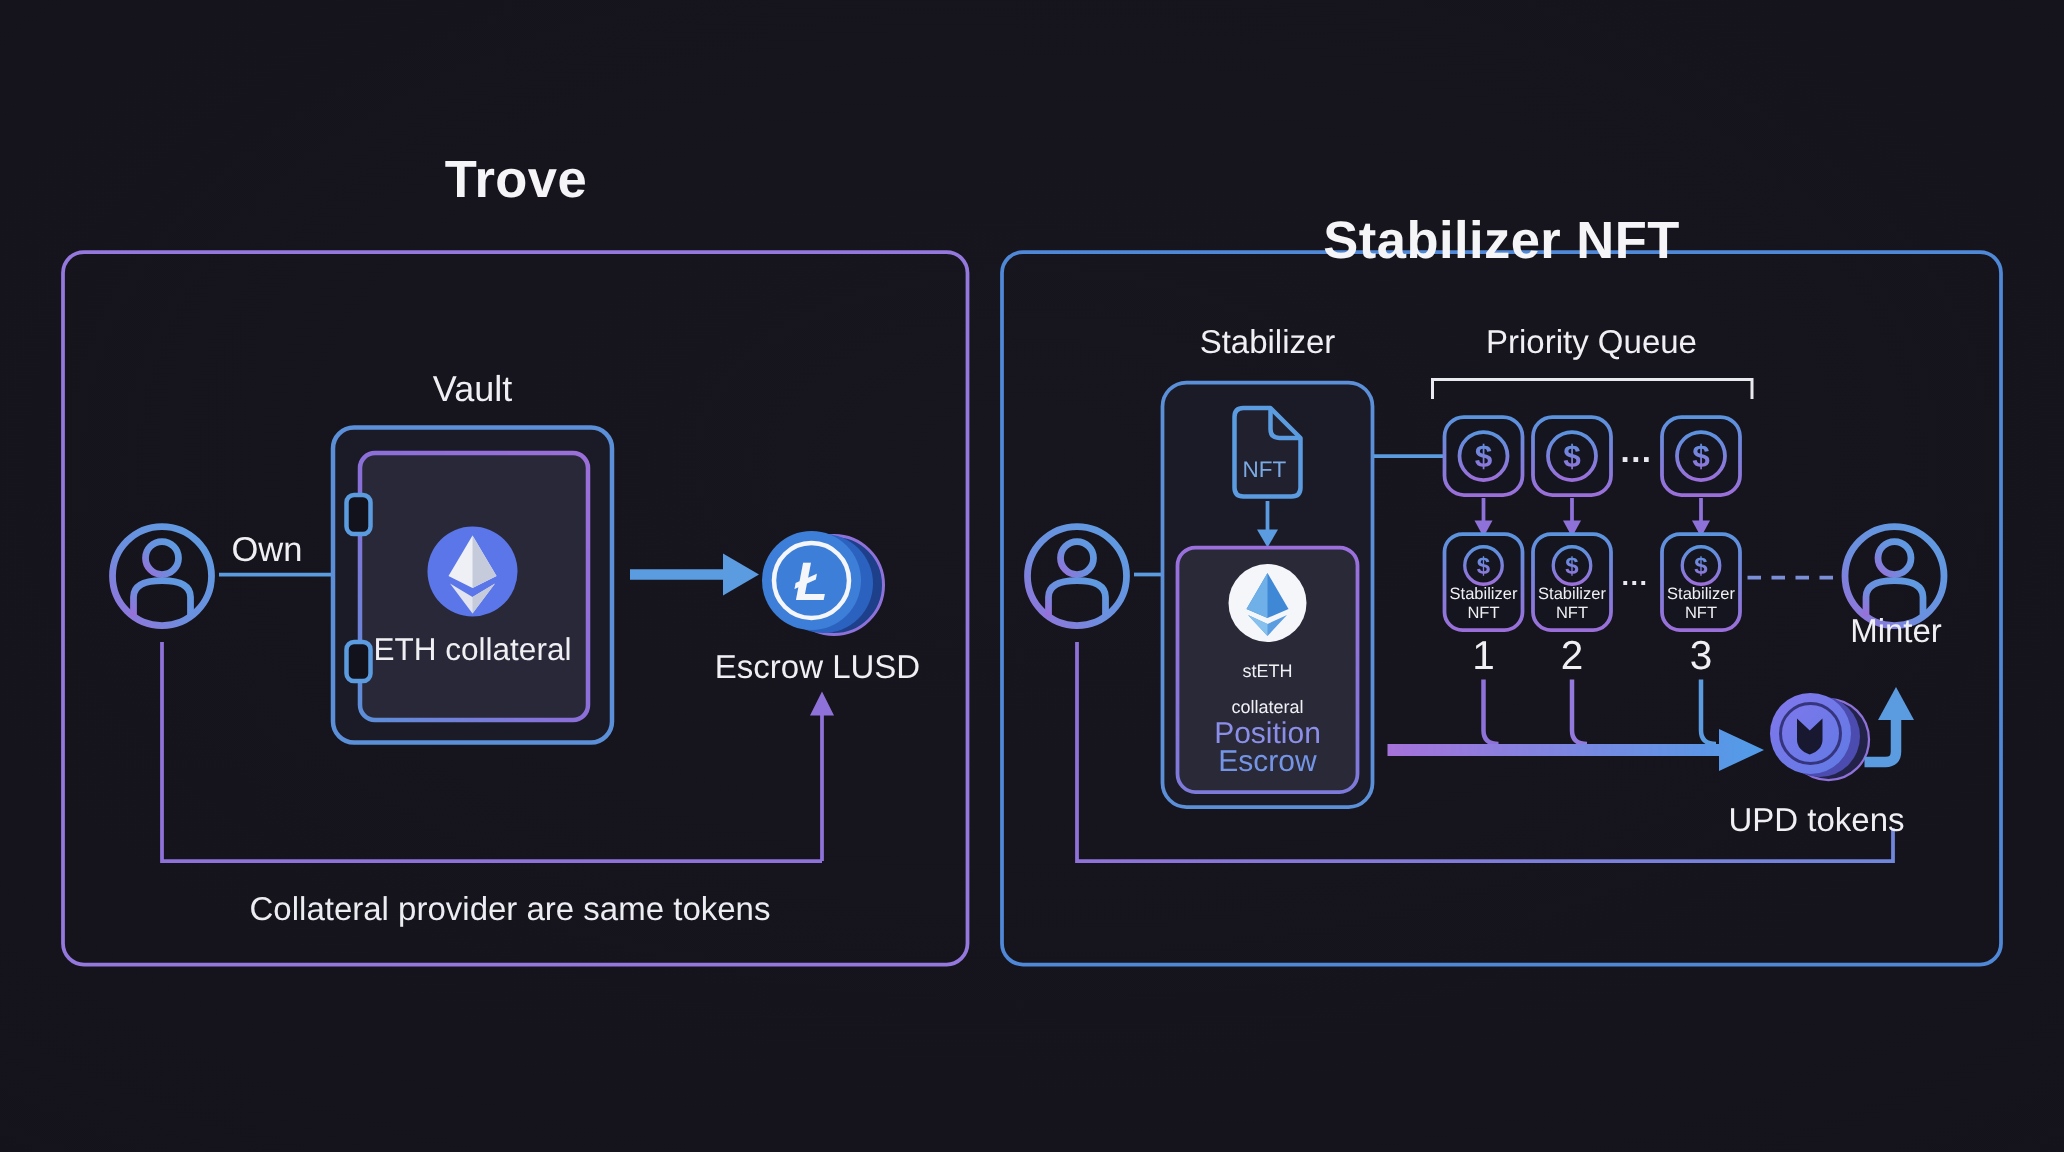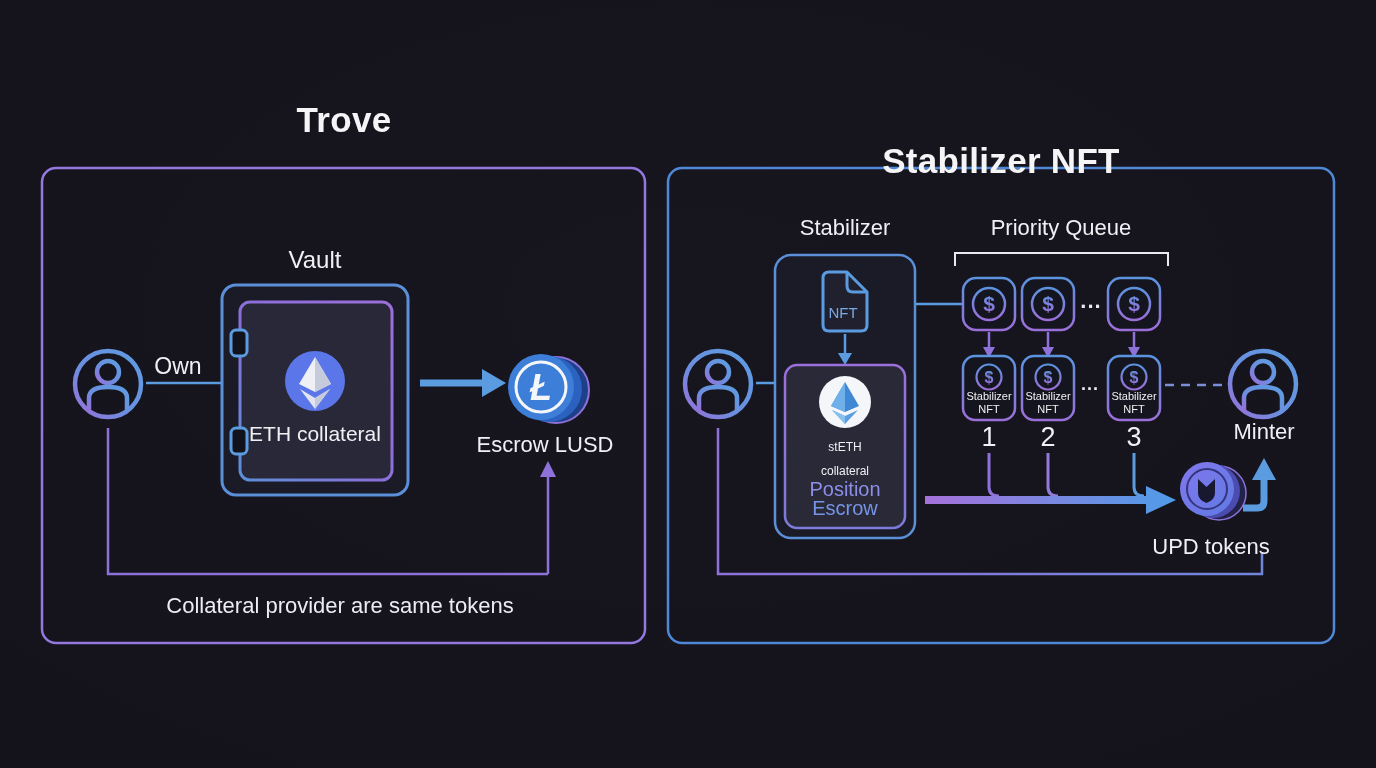--- a/index.html
+++ b/index.html
@@ -248,16 +248,16 @@
 </div>
 <div class="t small-box-label" style="left:1134px;top:390px;">
   <span>Stabilizer</span><br>
   <span>NFT</span>
 </div>
 
 <div class="t num" style="left:989px;top:422px;">1</div>
 <div class="t num" style="left:1048px;top:422px;">2</div>
 <div class="t num" style="left:1134px;top:422px;">3</div>
 
-<div class="t lbl" style="left:1264px;top:419px;text-align:right;">Minter</div>
+<div class="t lbl" style="left:1264px;top:408px;text-align:right;">Minter</div>
 <div class="t lbl" style="left:1211px;top:534px;font-size:22px;">UPD tokens</div>
 
 </div>
 
 </body></html>

